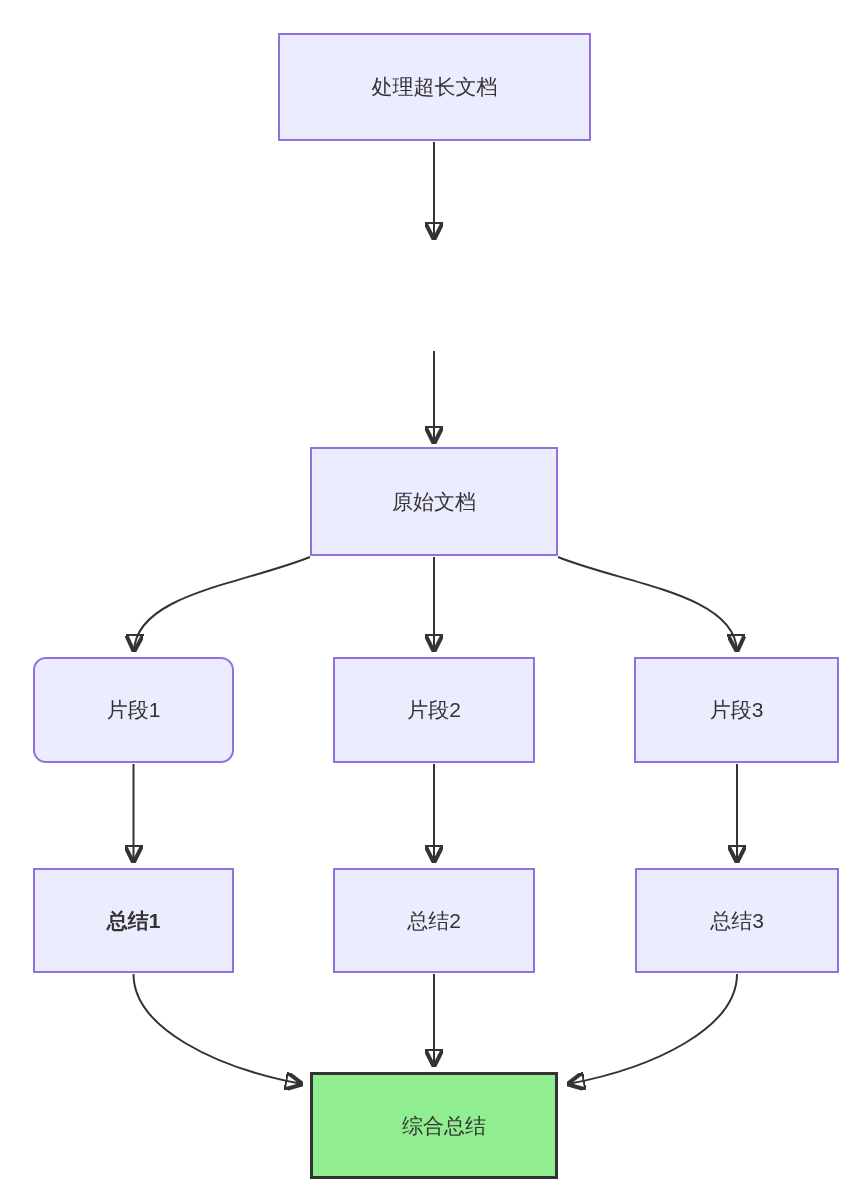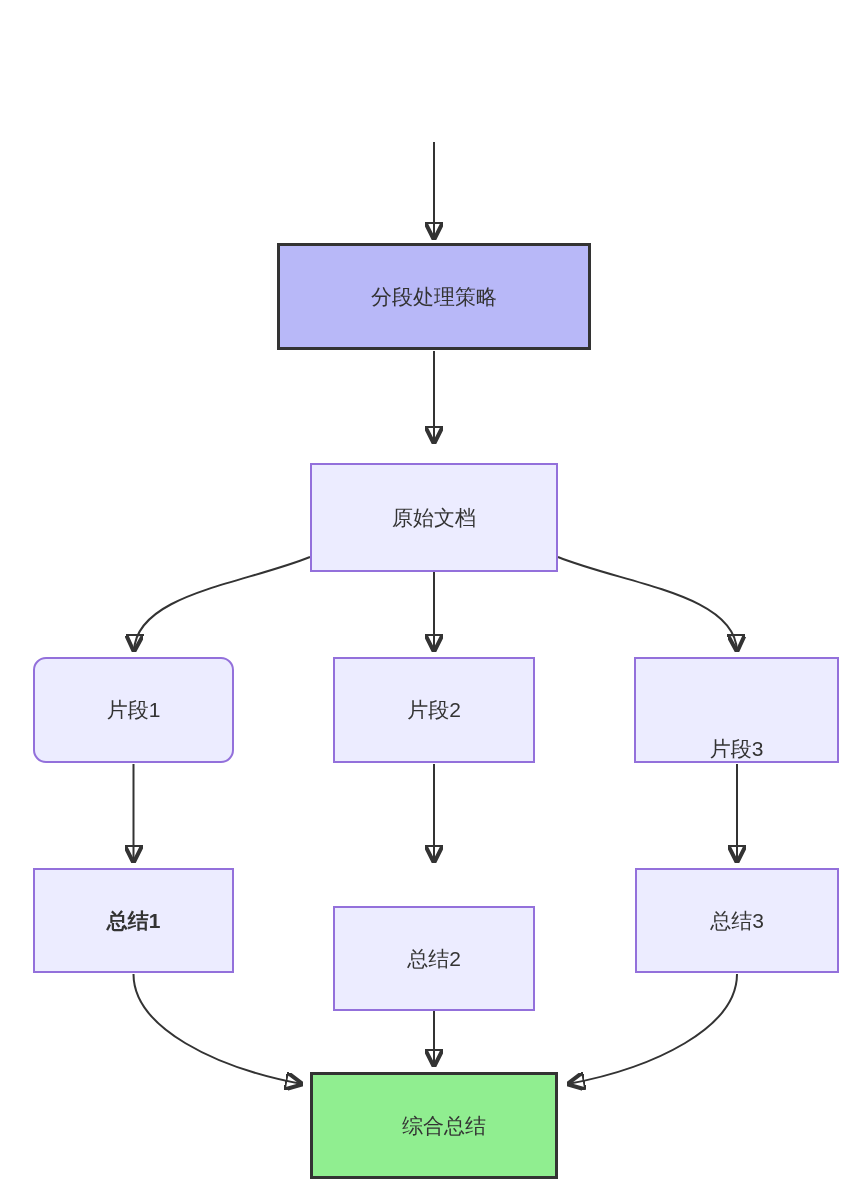--- a/index.html
+++ b/index.html
@@ -47,26 +47,26 @@
     border: 3px solid #333333;
   }
   .node-final {
     background: #90EE90;
     border: 3px solid #333333;
   }
 
   
   .n-long-doc  { left: 278px; top: 33px;   width: 313px; height: 108px; }
   .n-strategy  { left: 277px; top: 243px;  width: 314px; height: 107px; }
-  .n-original  { left: 310px; top: 447px;  width: 248px; height: 109px; margin-top: 16px; }
+  .n-original  { left: 310px; top: 447px;  width: 248px; height: 109px; }
   .n-frag1     { left: 33px;  top: 657px;  width: 201px; height: 106px; border-radius: 13px; }
   .n-frag2     { left: 333px; top: 657px;  width: 202px; height: 106px; }
-  .n-frag3     { left: 634px; top: 657px;  width: 205px; height: 106px; align-items: flex-end; }
+  .n-frag3     { left: 634px; top: 657px;  width: 205px; height: 106px; }
   .n-sum1      { left: 33px;  top: 868px;  width: 201px; height: 105px; font-weight: bold; }
-  .n-sum2      { left: 333px; top: 868px;  width: 202px; height: 105px; margin-top: 38px; }
+  .n-sum2      { left: 333px; top: 868px;  width: 202px; height: 105px; }
   .n-sum3      { left: 635px; top: 868px;  width: 204px; height: 105px; }
   .n-final     { left: 310px; top: 1072px; width: 248px; height: 107px; padding-left: 20px; }
 </style>
 </head>
 <body>
 
 <div class="canvas">
 
   <svg class="edges" viewBox="0 0 852 1196" xmlns="http://www.w3.org/2000/svg">
     <defs>
@@ -80,24 +80,24 @@
     <path d="M434,557 V 651" marker-end="url(#arrowhead)"></path>
     <path d="M558,557 C 625,584 735,594 737,651" marker-end="url(#arrowhead)"></path>
     <path d="M133.5,764 V 862" marker-end="url(#arrowhead)"></path>
     <path d="M434,764 V 862" marker-end="url(#arrowhead)"></path>
     <path d="M737,764 V 862" marker-end="url(#arrowhead)"></path>
     <path d="M133.5,974 C 133.5,1028 216,1068 302,1084" marker-end="url(#arrowhead)"></path>
     <path d="M434,974 V 1066" marker-end="url(#arrowhead)"></path>
     <path d="M737,974 C 737,1028 654,1068 568,1084" marker-end="url(#arrowhead)"></path>
   </svg>
 
+  <div class="node node-light n-long-doc">
+    <span>处理超长文档</span>
+  </div>
 
-  <div class="node node-highlight n-strategy">
-    <span>分段处理策略</span>
-  </div>
 
   <div class="node node-light n-original">
     <span>原始文档</span>
   </div>
 
   <div class="node node-light n-frag1">
     <span>片段1</span>
   </div>
 
   <div class="node node-light n-frag2">

